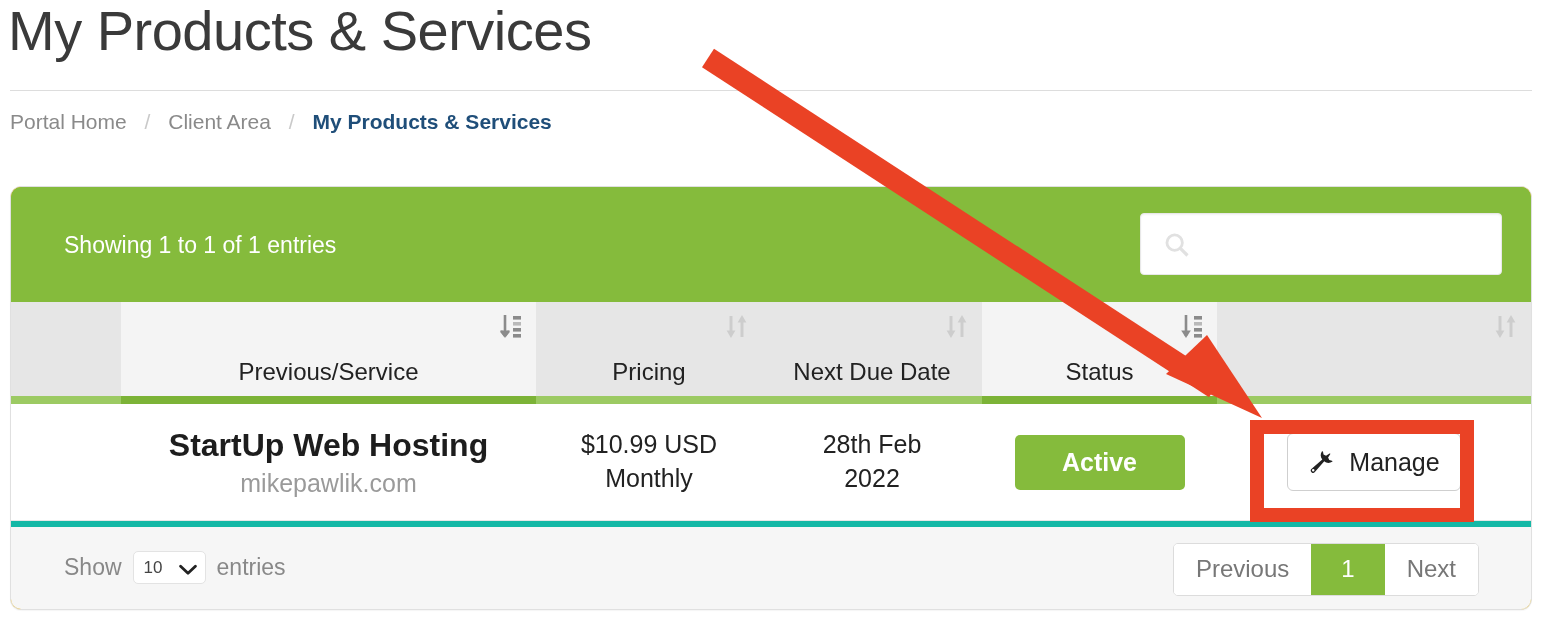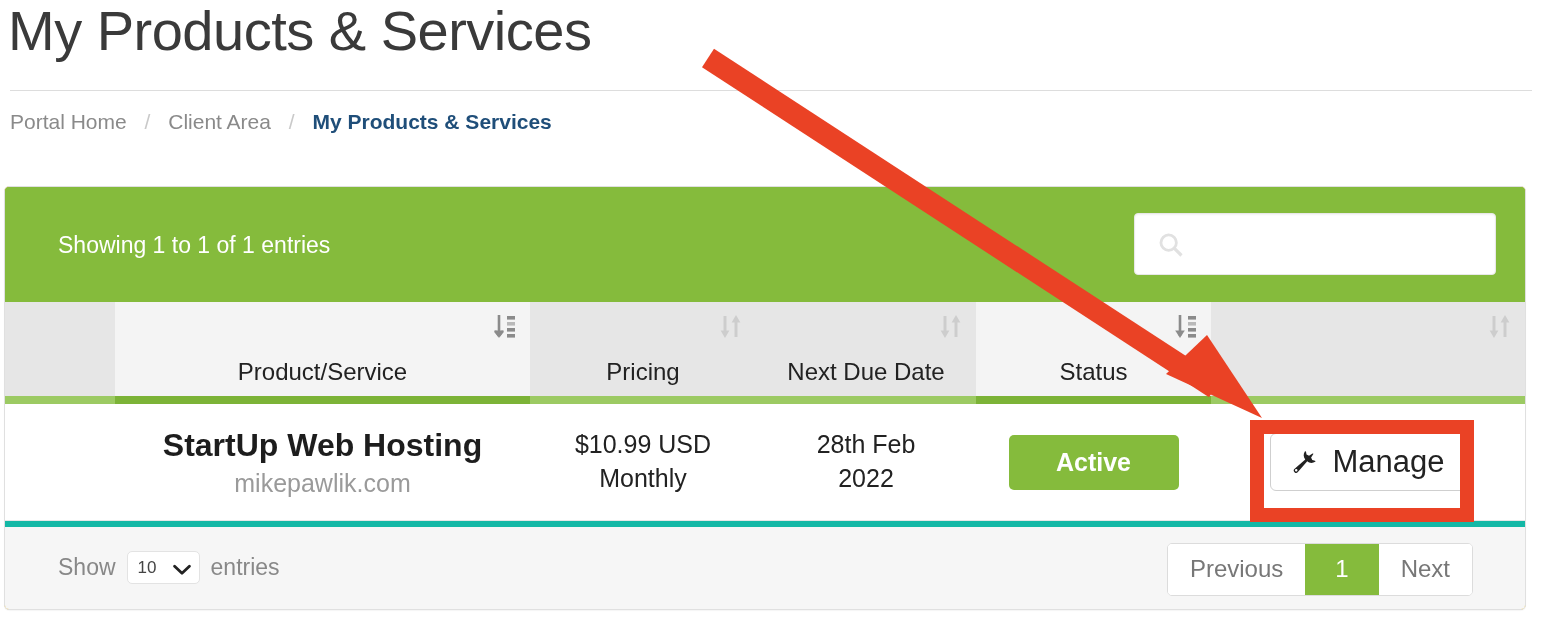--- a/index.html
+++ b/index.html
@@ -50,26 +50,26 @@
   #breadcrumb .crumb { color: #8a8a8a; margin-top: 12px; }
   #breadcrumb .crumb.active { color: #1f4e79; font-weight: 600; }
   #breadcrumb .sep {
     color: #c9c9c9;
     padding: 0 12px;
   }
 
   
   #panel {
     position: absolute;
-    left: 4px;
+    left: 10px;
     top: 186px;
     width: 1522px;
     height: 424px;
     border: 1px solid #e0e0e0;
-    border-radius: 5px;
+    border-radius: 11px;
     box-sizing: border-box;
     background: #eab308;
     overflow: hidden;
     box-shadow: 0 1px 1px rgba(0,0,0,0.04);
   }
 
   
   #table-topbar {
     position: relative;
     height: 115px;
@@ -202,21 +202,21 @@
   .manage-button {
     display: inline-flex;
     align-items: center;
     justify-content: center;
     gap: 16px;
     background: #ffffff;
     border: 1px solid #cfcfcf;
     border-radius: 6px;
     padding: 0 20px;
     height: 58px;
-    font-size: 31px;
+    font-size: 25px;
     color: #222222;
     font-family: "Liberation Sans", sans-serif;
     cursor: pointer;
     box-sizing: border-box;
   }
   .wrench-icon { width: 25px; height: 25px; display: block; }
 
   
   #table-footer {
     position: relative;
@@ -350,21 +350,21 @@
 
         <th class="odd">
           <svg class="sort-icon" viewBox="0 0 26 30">
             <path d="M7 3 L7 24 M7 24 L3 19 M7 24 L11 19" stroke="#8b8b8b" stroke-width="2.6" fill="none" stroke-linecap="butt"></path>
             <polygon points="7,26 2.2,18.5 11.8,18.5" fill="#8b8b8b"></polygon>
             <rect x="15" y="4" width="8" height="3.6" fill="#8b8b8b"></rect>
             <rect x="15" y="10" width="8" height="3.6" fill="#b9b9b9"></rect>
             <rect x="15" y="16" width="8" height="3.6" fill="#8b8b8b"></rect>
             <rect x="15" y="22" width="8" height="3.6" fill="#8b8b8b"></rect>
           </svg>
-          <span class="th-inner">Product/Service</span>
+          <span class="th-inner">Previous/Service</span>
         </th>
 
         <th>
           <svg class="sort-icon" viewBox="0 0 26 30">
             <polygon points="7,26 2.6,18.6 11.4,18.6" fill="#cdcdcd"></polygon>
             <rect x="5.5" y="4" width="3" height="16" fill="#cdcdcd"></rect>
             <polygon points="18,3 13.6,10.4 22.4,10.4" fill="#cdcdcd"></polygon>
             <rect x="16.5" y="9" width="3" height="16" fill="#cdcdcd"></rect>
           </svg>
           <span class="th-inner">Pricing</span>

